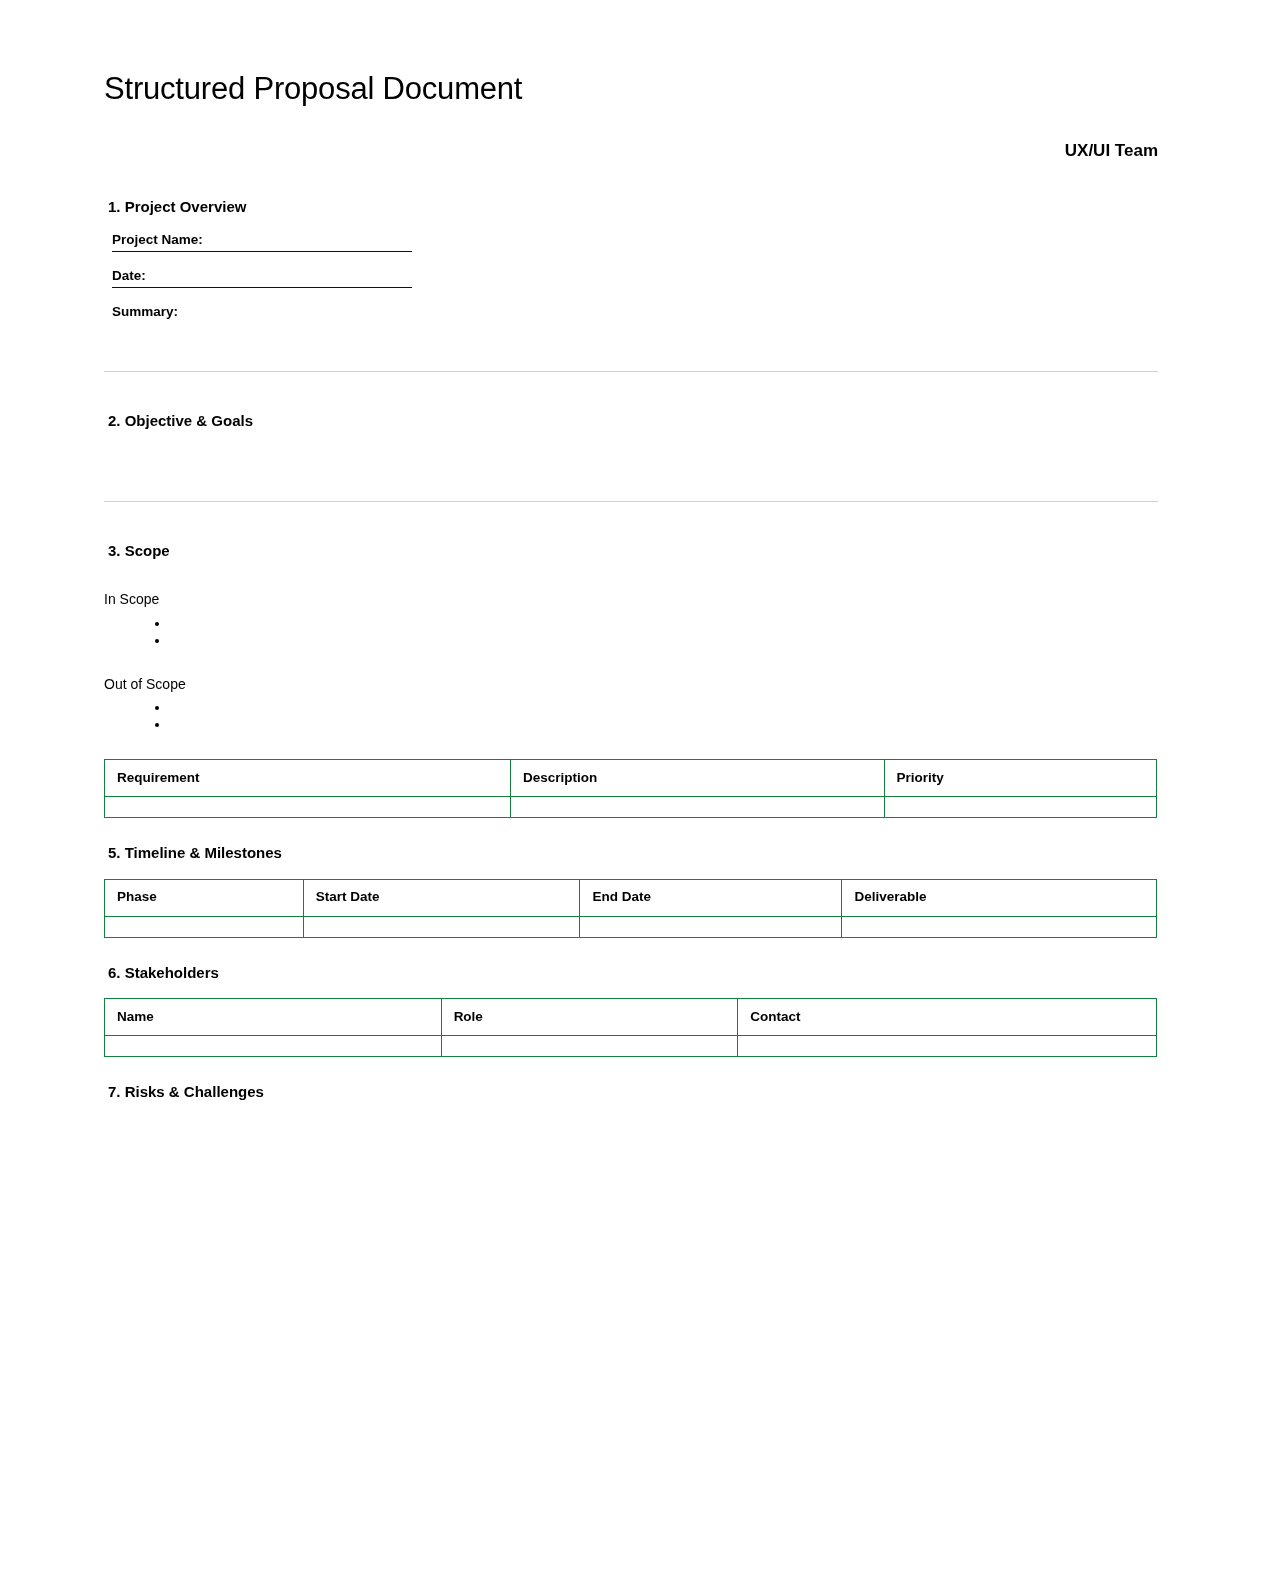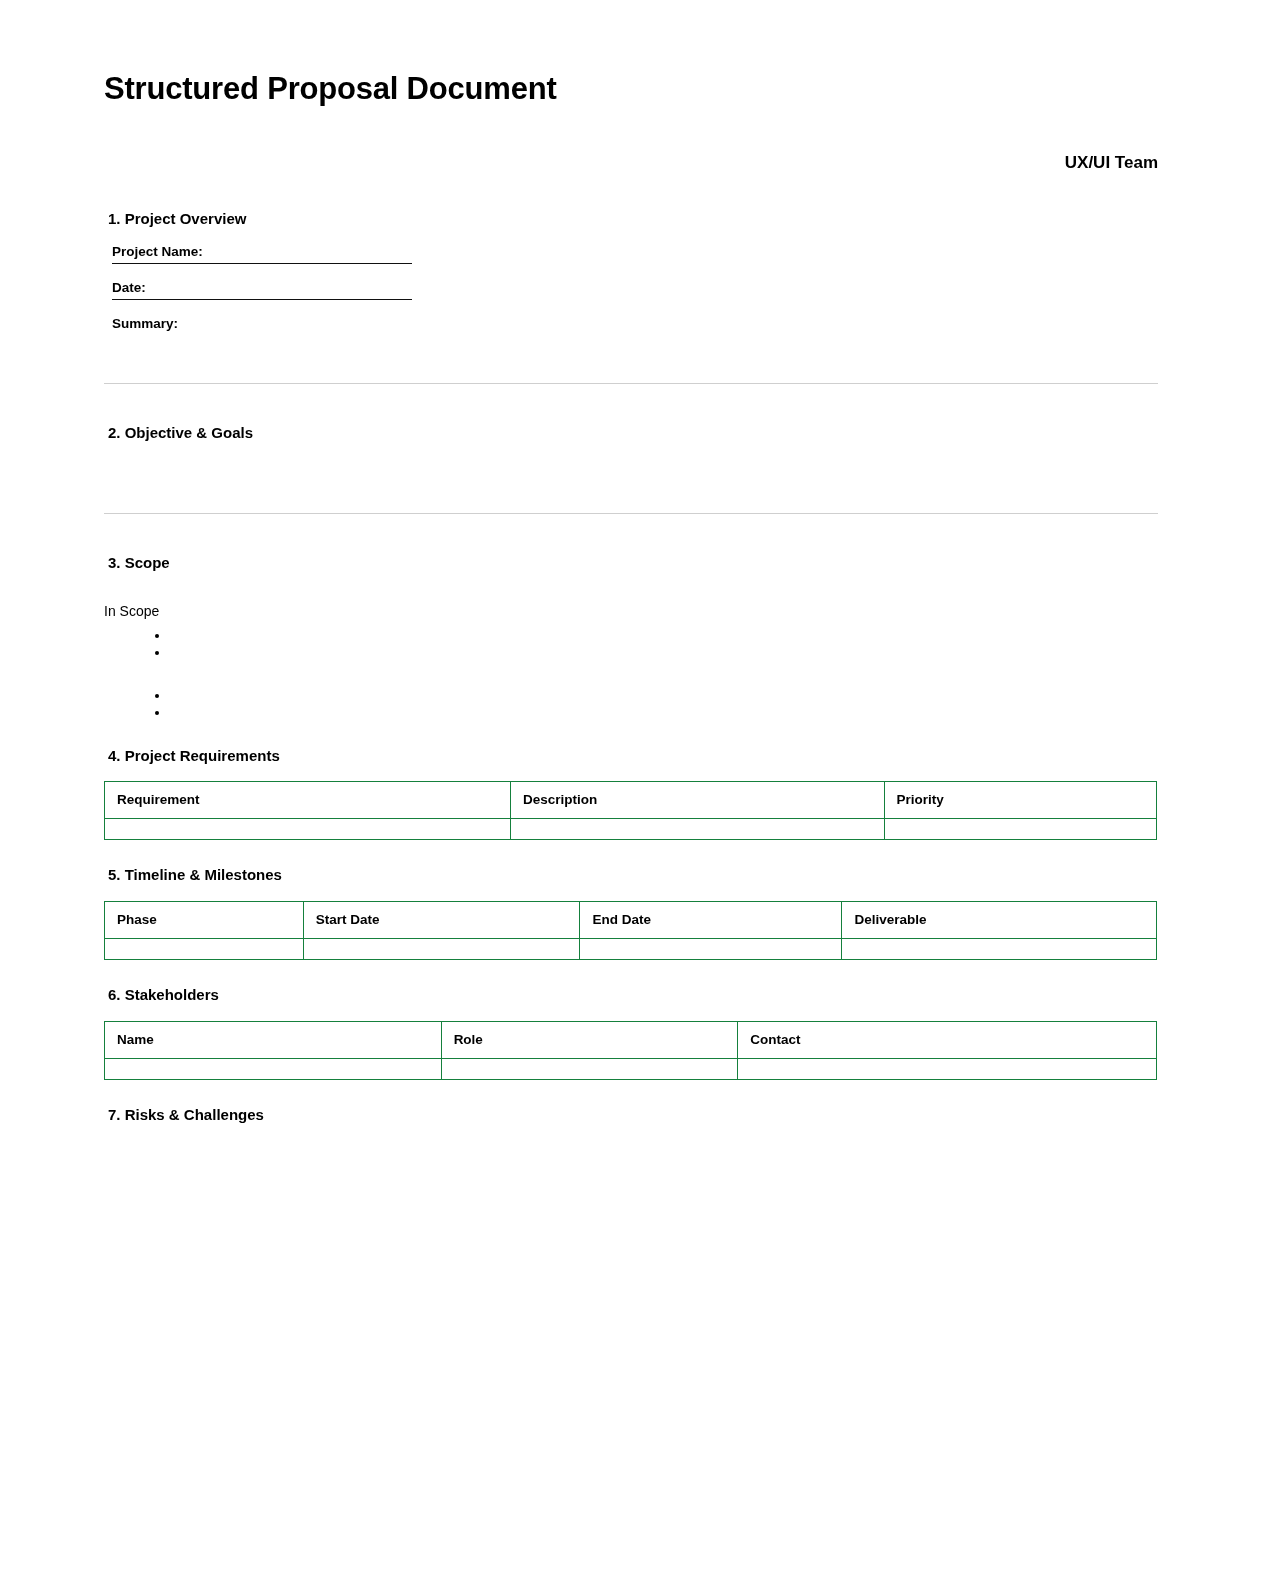--- a/index.html
+++ b/index.html
@@ -19,23 +19,23 @@
     width: 1263px;
     height: 1580px;
     box-sizing: border-box;
     padding: 70px 105px 0 104px;
     background: #ffffff;
   }
 
   
   .doc-title {
     font-size: 31px;
-    font-weight: bold;
+    font-weight: normal;
     letter-spacing: -0.2px;
-    margin: 0 0 46px 0;
+    margin: 0 0 34px 0;
     line-height: 1.2;
   }
   .doc-subtitle {
     font-size: 17px;
     font-weight: bold;
     margin: 0 0 36px 0;
     line-height: 1.2;
     text-align: right;
   }
   .section-heading {
@@ -184,30 +184,30 @@
     <div class="gap-sm"></div>
 
     <div class="sub-heading">In Scope</div>
     <ul class="bullet-list">
       <li></li>
       <li></li>
     </ul>
 
     <div class="gap-md"></div>
 
+    <div class="sub-heading">Out of Scope</div>
     <ul class="bullet-list">
       <li></li>
       <li></li>
     </ul>
   </section>
 
   <div class="gap-md"></div>
 
   <section>
-    <h3 class="section-heading">4. Project Requirements</h3>
 
     <table class="doc-table">
       <colgroup>
         <col style="width: 38.6%">
         <col style="width: 35.5%">
         <col style="width: 25.9%">
       </colgroup>
       <thead>
         <tr>
           <th>Requirement</th>

